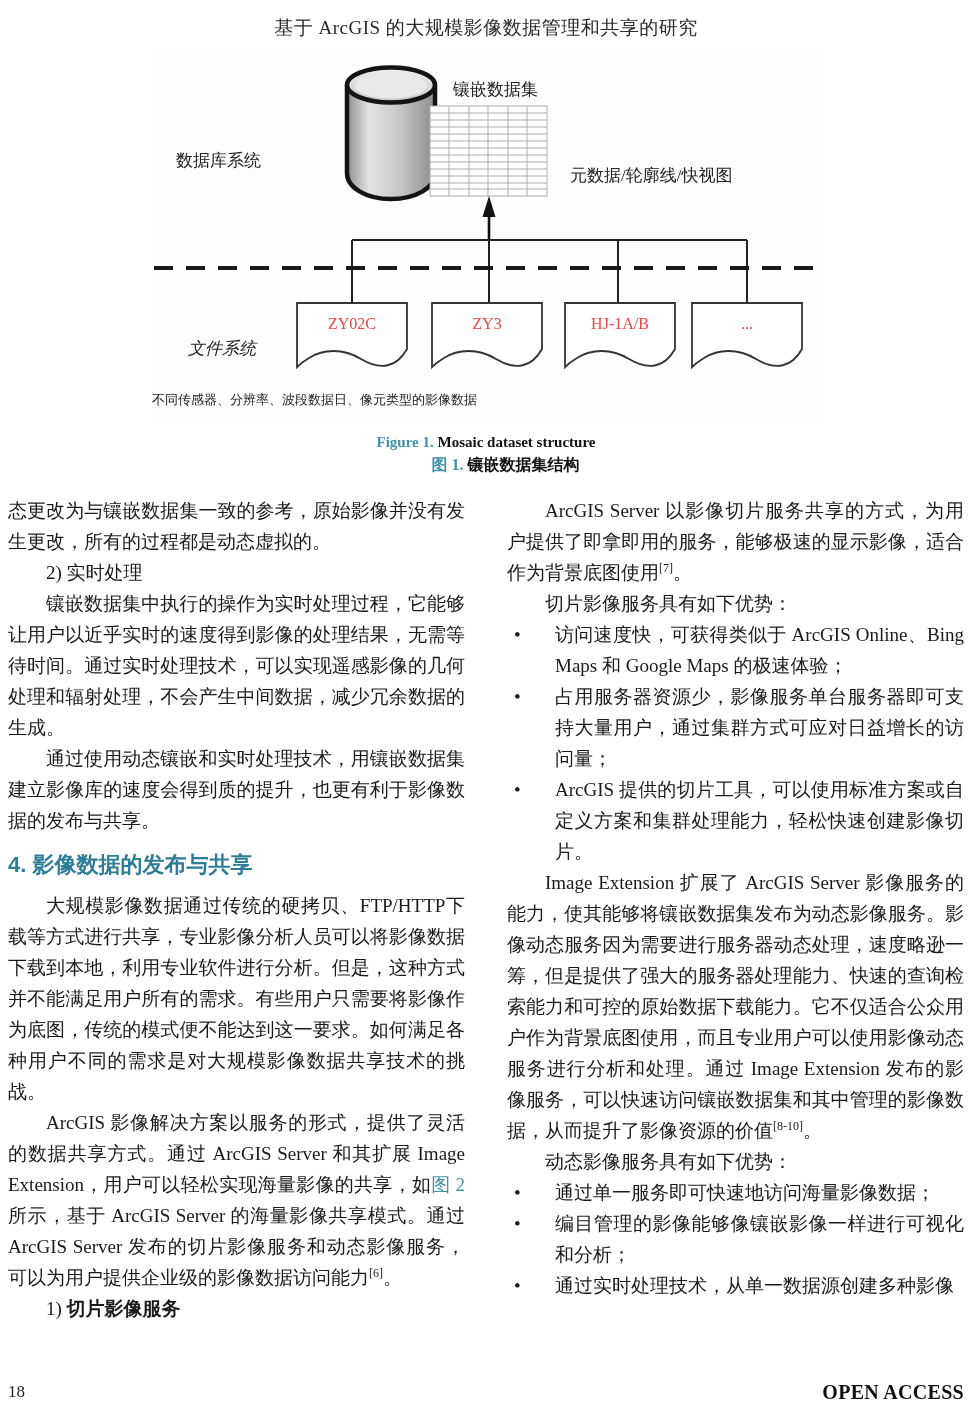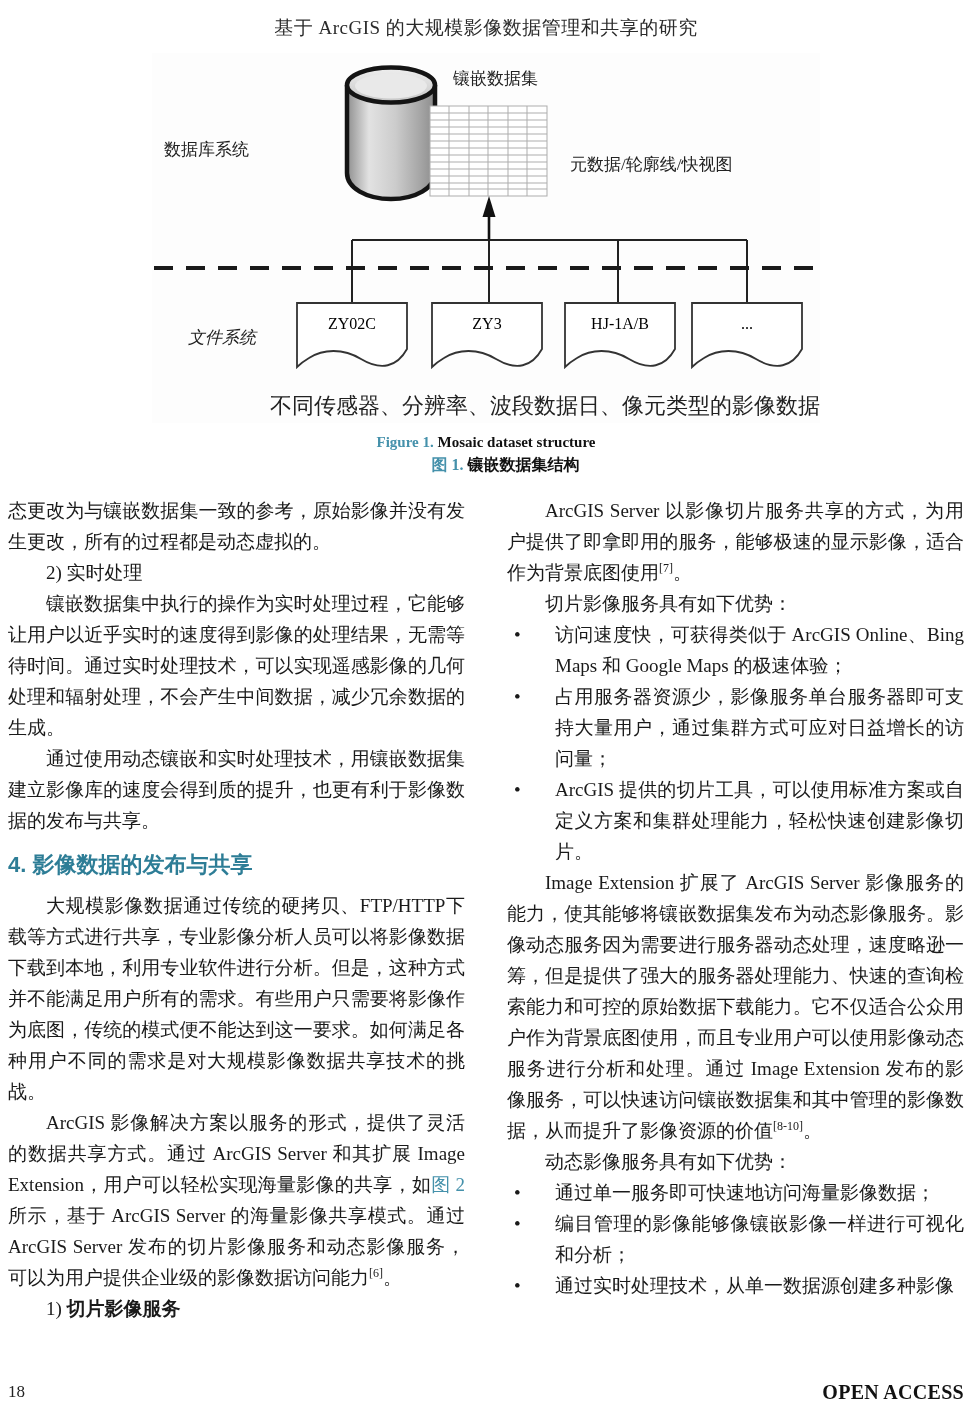--- a/index.html
+++ b/index.html
@@ -11,31 +11,31 @@
   .header-title{
     text-align:center;padding-top:15px;font-size:19px;color:#2b2b2b;
     letter-spacing:.5px;
   }
   
   .figure-wrap{
     position:relative;width:668px;height:370px;margin:12px auto 0 auto;
     background:#fdfdfd;
   }
   .fig-svg{position:absolute;left:0;top:0;}
-  .fig-label{position:absolute;font-size:17px;color:#222;white-space:nowrap;}
+  .fig-label{position:absolute;font-size:17px;color:#222;white-space:nowrap;margin-top:11px;}
   .lbl-mosaic{left:301px;top:14px;}
-  .lbl-db{left:12px;top:85px;}
+  .lbl-db{left:24px;top:85px;}
   .lbl-meta{left:418px;top:100px;}
   .lbl-fs{left:36px;top:273px;font-style:italic;}
-  .box-label{position:absolute;width:110px;top:262px;text-align:center;font-size:16px;color:#000000;}
+  .box-label{position:absolute;width:110px;top:262px;text-align:center;font-size:16px;color:#ef4444;}
   .box-label.b0{left:145px;}
   .box-label.b1{left:280px;}
   .box-label.b2{left:413px;}
   .box-label.b3{left:540px;}
-  .fig-note{position:absolute;left:0;top:338px;width:100%;text-align:right;font-size:22px;color:#222;}
+  .fig-note{position:absolute;left:0;top:338px;width:100%;text-align:left;font-size:13px;color:#222;}
   .fig-caption{ text-align:center;font-weight:bold;font-size:15px;margin-top:11px;color:#111;}
   .fig-caption-zh{text-align:center;font-weight:bold;font-size:16px;margin-top:4px;color:#111;padding-left:39px;}
   .cap-prefix{color:#4591ab;}
   
   .columns{display:flex;gap:42px;padding:0 8px;margin-top:19px;}
   .col{flex:1;font-size:19px;line-height:31px;text-align:justify;}
   .col p{margin:0;text-indent:2em;}
   .col p.noindent{text-indent:0;}
   .section-heading{
     font-family:"Liberation Sans","DejaVu Sans",sans-serif;

